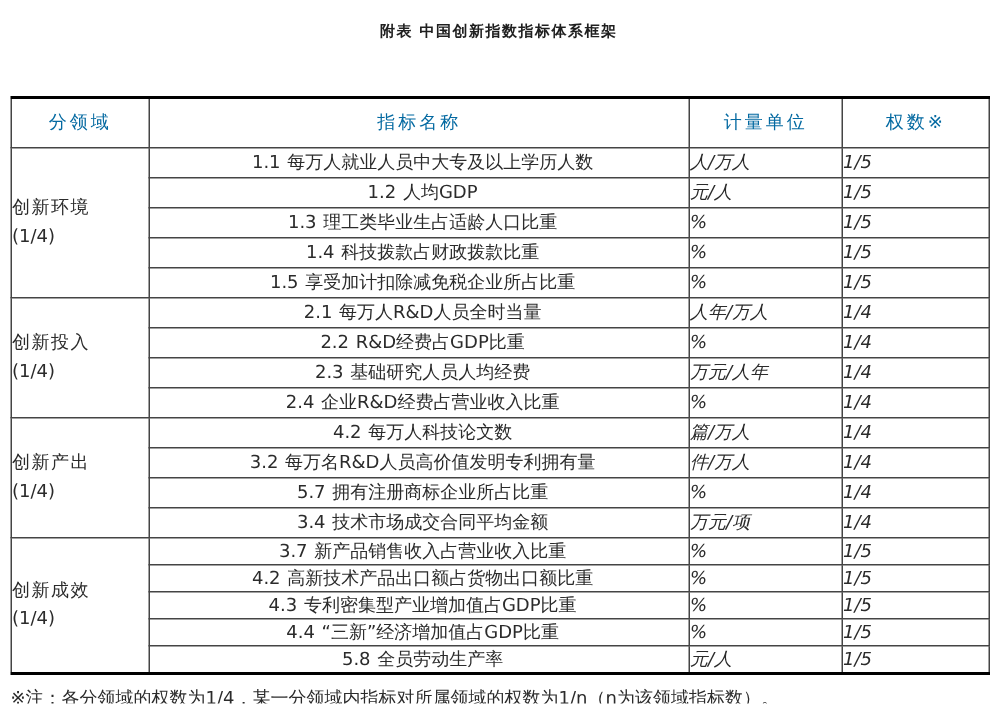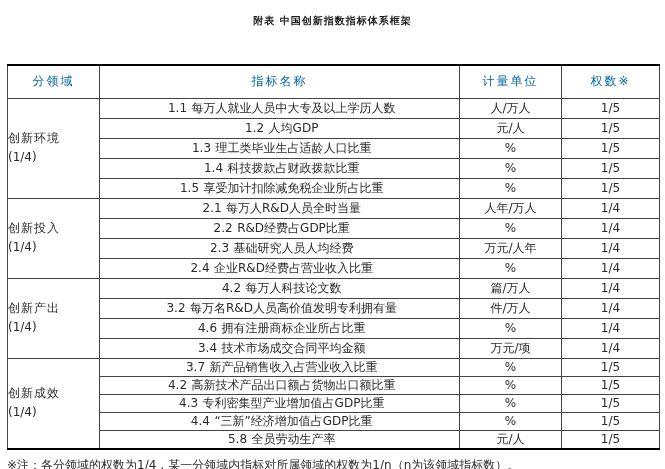--- a/index.html
+++ b/index.html
@@ -40,21 +40,21 @@
   }
   thead tr { height: 33px; }
   thead th { text-align: center; letter-spacing: 2px; color: #0369a1; }
   tbody tr { height: 20px; }
   tbody tr.short { height: 18px; }
   td.grp { text-align: left; line-height: 1.55; vertical-align: middle; }
   td.grp .gname { display: block; letter-spacing: 1px; }
   td.grp .gweight { display: block; }
   td.ind { padding-left: 6px; text-align: center; }
   td.ind .num { display: inline-block; width: 28px; }
-  td.unit, td.wt { text-align: center; }
+  td.unit, td.wt { text-align: left; font-style: italic; }
   .note {
     font-size: 12px;
     margin: 7px 6px 0 7px;
     color: #2b2b2b;
     white-space: nowrap;
   }
 </style>
 </head>
 <body>
 
@@ -140,21 +140,21 @@
       <td class="ind"><span class="num">4.2</span><span>每万人科技论文数</span></td>
       <td class="unit">篇/万人</td>
       <td class="wt">1/4</td>
     </tr>
     <tr>
       <td class="ind"><span class="num">3.2</span><span>每万名R&amp;D人员高价值发明专利拥有量</span></td>
       <td class="unit">件/万人</td>
       <td class="wt">1/4</td>
     </tr>
     <tr>
-      <td class="ind"><span class="num">4.6</span><span>拥有注册商标企业所占比重</span></td>
+      <td class="ind"><span class="num">5.7</span><span>拥有注册商标企业所占比重</span></td>
       <td class="unit">%</td>
       <td class="wt">1/4</td>
     </tr>
     <tr>
       <td class="ind"><span class="num">3.4</span><span>技术市场成交合同平均金额</span></td>
       <td class="unit">万元/项</td>
       <td class="wt">1/4</td>
     </tr>
 
     <tr class="short">

